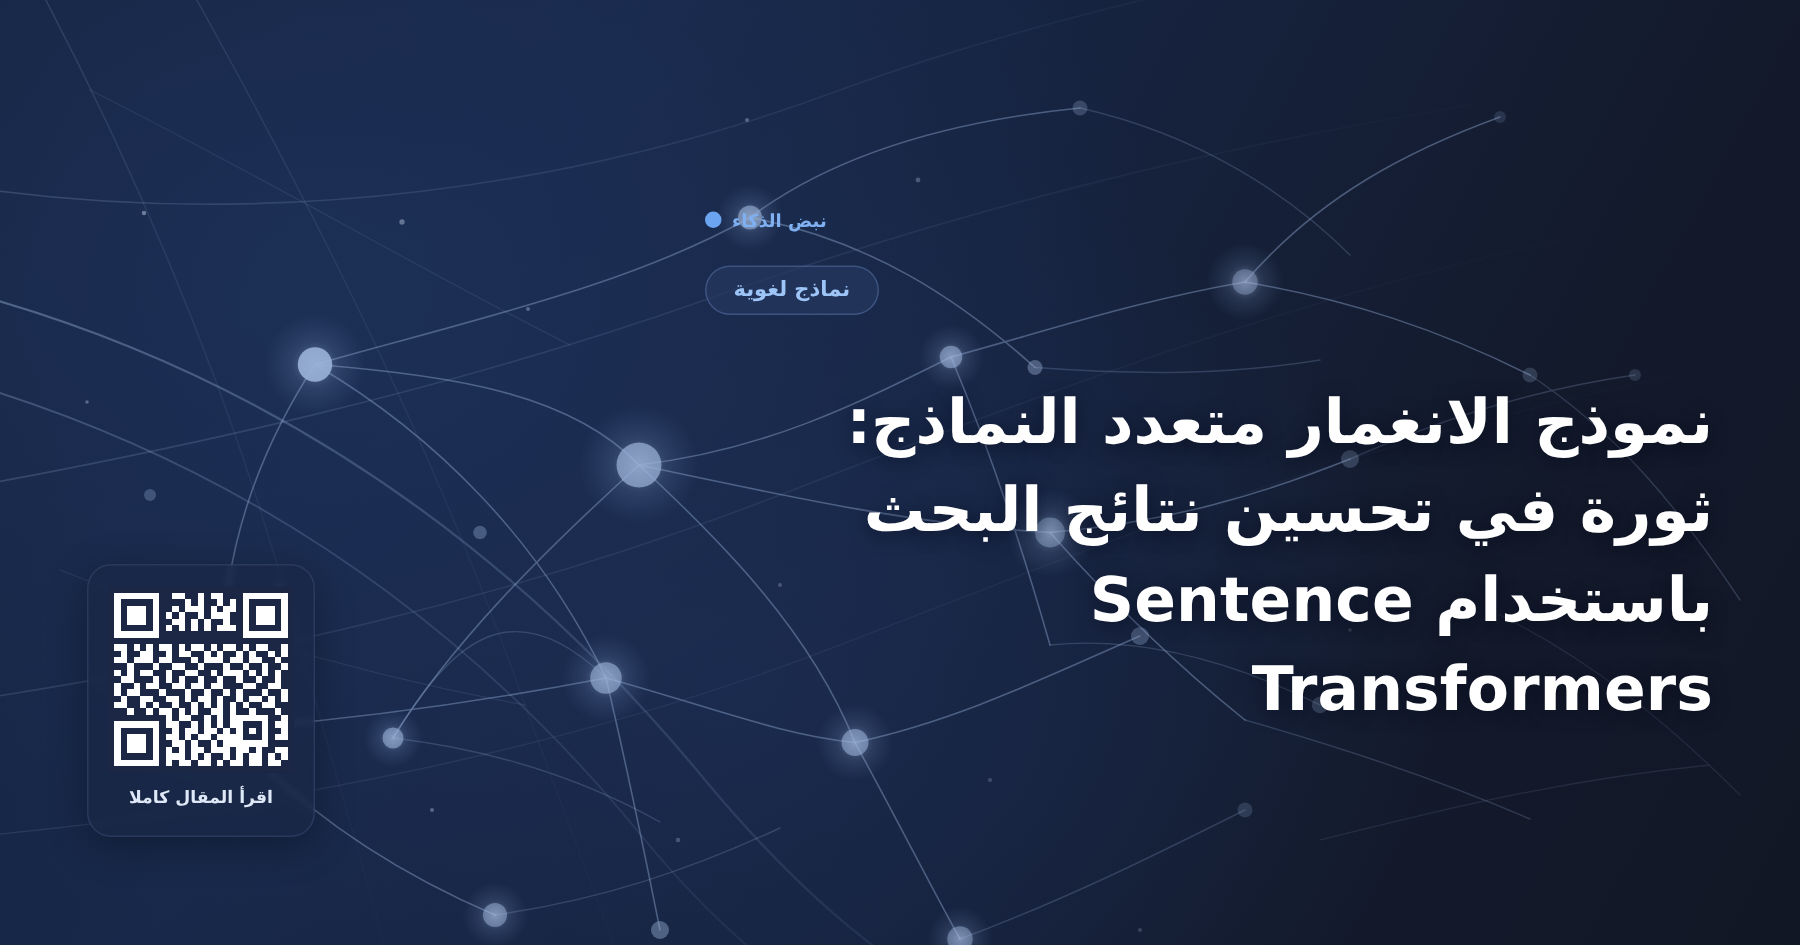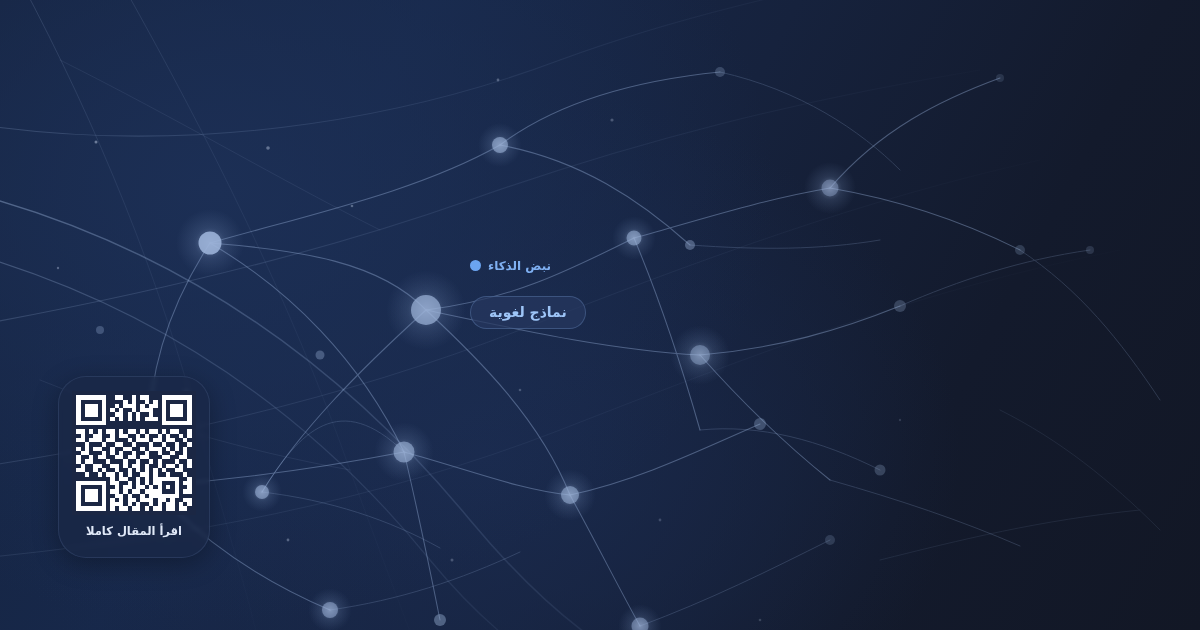--- a/index.html
+++ b/index.html
@@ -22,21 +22,21 @@
   }
 
   
   #net { position:absolute; inset:0; width:1200px; height:630px; }
 
   
   .qr-card {
     position:absolute;
     left:58px; top:376px;
     width:152px; height:182px;
-    border-radius:28px;
+    border-radius:16px;
     background:rgba(25,38,68,0.55);
     border:1px solid rgba(150,180,230,0.13);
     box-shadow:0 6px 26px rgba(0,0,0,0.30);
     backdrop-filter:blur(2px);
     display:flex;
     flex-direction:column;
     align-items:center;
     justify-content:flex-start;
     padding:14px 0 0 0;
   }
@@ -450,16 +450,17 @@
 
   <div class="content">
 
     <div class="brand">
       <span class="brand-dot"></span>
       <span class="brand-name">نبض الذكاء</span>
     </div>
 
     <div class="badge">نماذج لغوية</div>
 
+    <h1 class="title">نموذج الانغمار متعدد النماذج: ثورة في تحسين نتائج البحث باستخدام Sentence Transformers</h1>
 
   </div>
 
 </div>
 
 </body></html>

